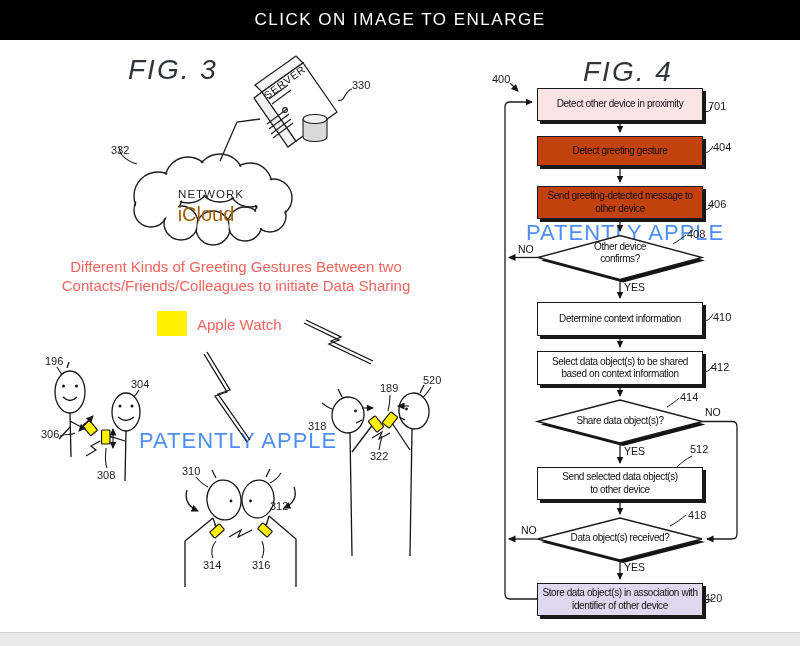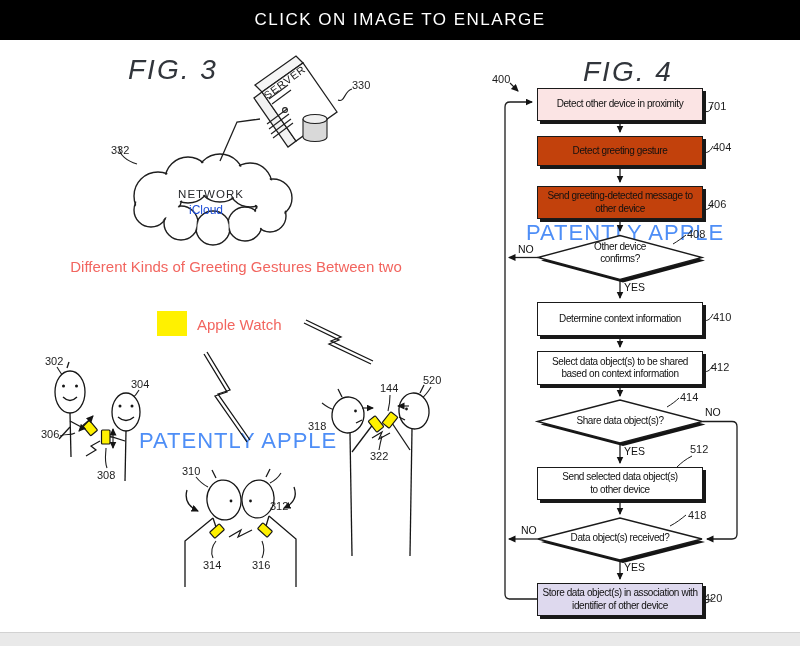--- a/index.html
+++ b/index.html
@@ -20,22 +20,22 @@
   
   svg.draw{left:0;top:0;width:800px;height:646px;z-index:2;}
   svg text{font-family:"Liberation Sans",sans-serif;}
   
   .figtitle{font-size:28px;letter-spacing:2px;color:#31353b;z-index:3;font-style:italic;}
   
   .ref{font-size:11px;color:#1d1d1d;z-index:3;white-space:nowrap;}
   
   .netlbl{left:168px;top:188px;width:86px;text-align:center;font-size:11.5px;
           letter-spacing:1px;color:#26282b;z-index:3;}
-  .netsub{left:162px;top:203px;width:88px;text-align:center;font-size:12px;
-          color:#1d4ed8;z-index:3;}
+  .netsub{left:162px;top:203px;width:88px;text-align:center;font-size:20px;
+          color:#a16207;z-index:3;}
   .caption{left:36px;top:257px;width:400px;text-align:center;font-size:15px;
            line-height:19px;color:#f2655f;z-index:3;}
   .legend-square{left:157px;top:311px;width:30px;height:25px;background:#fff100;z-index:3;}
   .legend-label{left:197px;top:316px;font-size:15px;color:#f2655f;z-index:3;}
   
   .fcbox{left:537px;width:166px;border:1.4px solid #1a1a1a;box-shadow:3px 3px 0 0 #181818;
          display:flex;align-items:center;justify-content:center;text-align:center;
          font-size:10px;letter-spacing:-0.4px;line-height:12.5px;color:#111;
          white-space:pre;z-index:3;box-sizing:border-box;}
   .fill-pink{background:#fbe4e4;}
@@ -246,36 +246,37 @@
   </g>
 </svg>
 
 <div class="abs figtitle" style="left:128px;top:54px;">FIG. 3</div>
 <div class="abs figtitle" style="left:583px;top:56px;">FIG. 4</div>
 
 <div class="abs netlbl">NETWORK</div>
 <div class="abs netsub">iCloud</div>
 <div class="abs caption">
   <div>Different Kinds of Greeting Gestures Between two</div>
+  <div>Contacts/Friends/Colleagues to initiate Data Sharing</div>
 </div>
 <div class="abs legend-square"></div>
 <div class="abs legend-label">Apple Watch</div>
 
-<span class="abs ref" style="left:45px;top:355px;">302</span>
+<span class="abs ref" style="left:45px;top:355px;">196</span>
 <span class="abs ref" style="left:131px;top:378px;">304</span>
 <span class="abs ref" style="left:41px;top:428px;">306</span>
 <span class="abs ref" style="left:97px;top:469px;">308</span>
 <span class="abs ref" style="left:182px;top:465px;">310</span>
 <span class="abs ref" style="left:270px;top:461px;margin-top:39px;">312</span>
 <span class="abs ref" style="left:203px;top:559px;">314</span>
 <span class="abs ref" style="left:252px;top:559px;">316</span>
 <span class="abs ref" style="left:308px;top:393px;margin-top:27px;">318</span>
 <span class="abs ref" style="left:423px;top:374px;">520</span>
 <span class="abs ref" style="left:370px;top:450px;text-align:center;">322</span>
-<span class="abs ref" style="left:380px;top:382px;">144</span>
+<span class="abs ref" style="left:380px;top:382px;">189</span>
 <span class="abs ref" style="left:352px;top:79px;">330</span>
 <span class="abs ref" style="left:111px;top:124px;margin-top:20px;">332</span>
 
 <div class="abs fcbox fill-pink" style="top:88px;height:33px;">Detect other device in proximity</div>
 <div class="abs fcbox fill-green" style="top:136px;height:30px;">Detect greeting gesture</div>
 <div class="abs fcbox fill-green" style="top:186px;height:33px;">Send greeting-detected message to
 other device</div>
 <div class="abs fcbox fill-white" style="top:302px;height:34px;">Determine context information</div>
 <div class="abs fcbox fill-white" style="top:351px;height:34px;">Select data object(s) to be shared
 based on context information</div>

